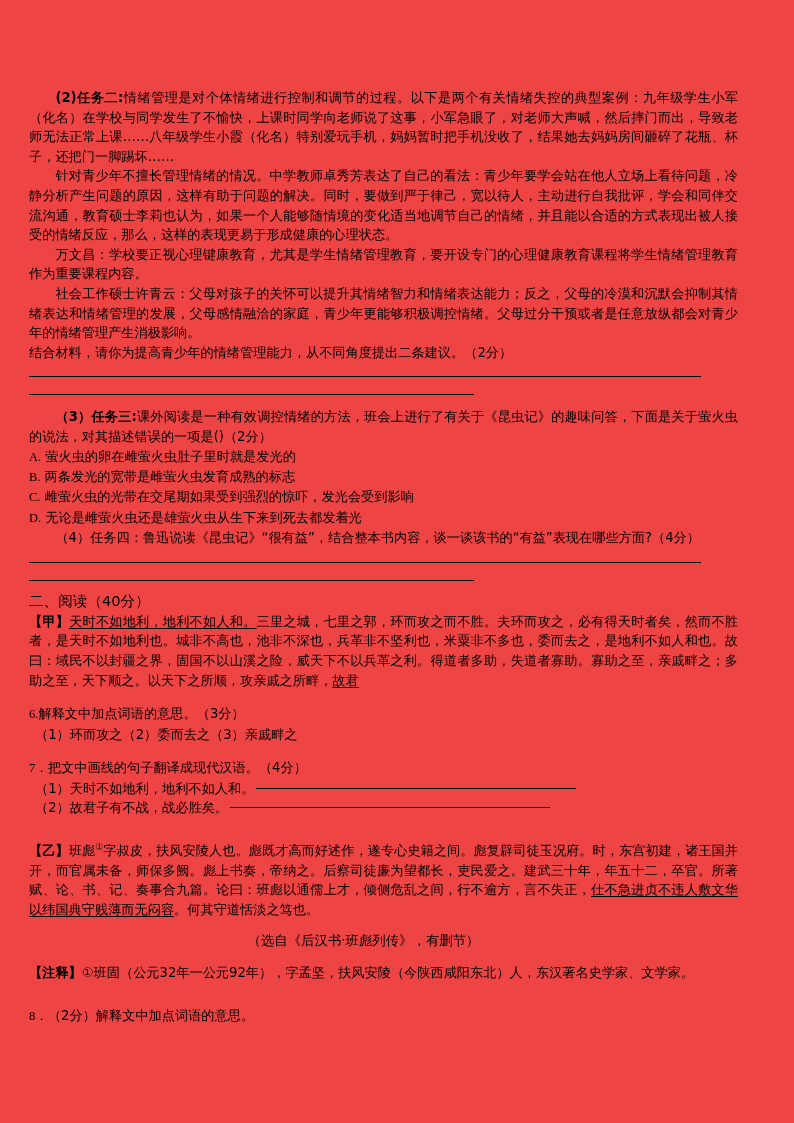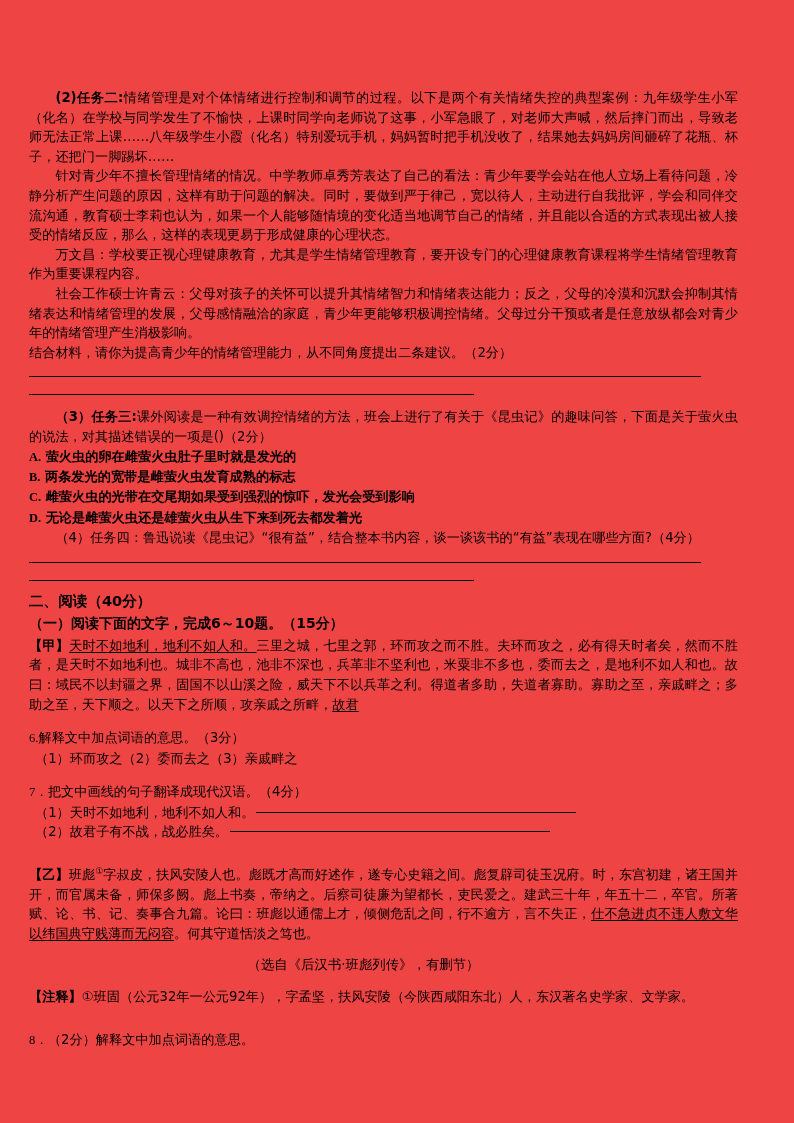--- a/index.html
+++ b/index.html
@@ -43,33 +43,33 @@
   .rule-short {
     height: 0;
     border-bottom: 1.4px solid #000;
     width: 445px;
     margin: 17px 0 0 0;
   }
 
   .spacer-sm { height: 9px; }
   .spacer-md { height: 14px; }
 
-  .opt-list { margin: 0; padding: 0; font-weight: bold; }
+  .opt-list { margin: 0; padding: 0; }
   .opt-row {
     font-size: 13.2px;
     line-height: 19.4px;
     margin: 0;
   }
   .opt-letter {
     font-family: "Liberation Serif", "DejaVu Serif", serif;
     font-size: 12.4px;
   }
 
   .section-head {
-    font-weight: bold;
+    font-weight: normal;
     font-size: 14.6px;
     line-height: 22px;
     margin: 9px 0 0 0;
   }
   .sub-head {
     font-weight: bold;
     font-size: 14px;
     line-height: 21px;
     margin: 1px 0 2px 0;
   }
@@ -139,21 +139,20 @@
   </div>
 
   <p class="body-text indent2">（4）任务四：鲁迅说读《昆虫记》“很有益”，结合整本书内容，谈一谈该书的“有益”表现在哪些方面?（4分）</p>
 
   <div class="rule-wrap">
     <div class="rule-long"></div>
     <div class="rule-short"></div>
   </div>
 
   <p class="section-head">二、阅读（40分）</p>
-  <p class="sub-head">（一）阅读下面的文字，完成6～10题。（15分）</p>
 
   <p class="body-text"><span class="bold">【甲】</span><u class="plain">天时不如地利，地利不如人和。</u><span>三里之城，七里之郭，环而攻之而不胜。夫环而攻之，必有得天时者矣，然而不胜者，是天时不如地利也。城非不高也，池非不深也，兵革非不坚利也，米粟非不多也，委而去之，是地利不如人和也。故曰：域民不以封疆之界，固国不以山溪之险，威天下不以兵革之利。得道者多助，失道者寡助。寡助之至，亲戚畔之；多助之至，天下顺之。以天下之所顺，攻亲戚之所畔，</span><u class="plain">故君</u></p>
 
   <div class="spacer-md"></div>
 
   <p class="q-line"><span class="q-num">6.</span><span>解释文中加点词语的意思。（3分）</span></p>
   <p class="q-line" style="padding-left:6px;">（1）环而攻之（2）委而去之（3）亲戚畔之</p>
 
   <div class="spacer-md"></div>
 

